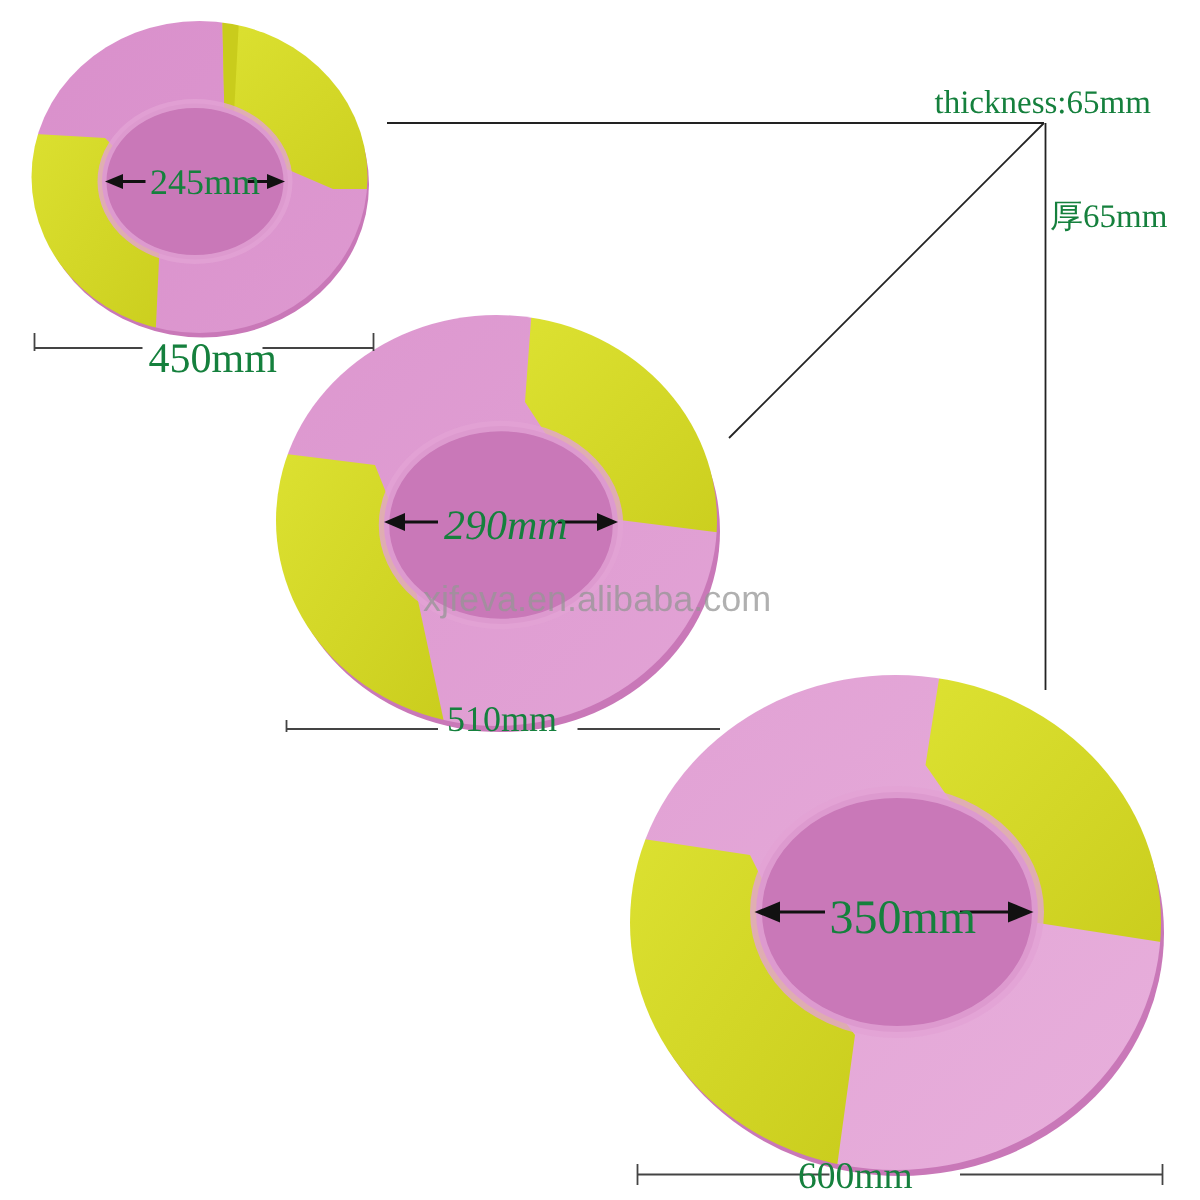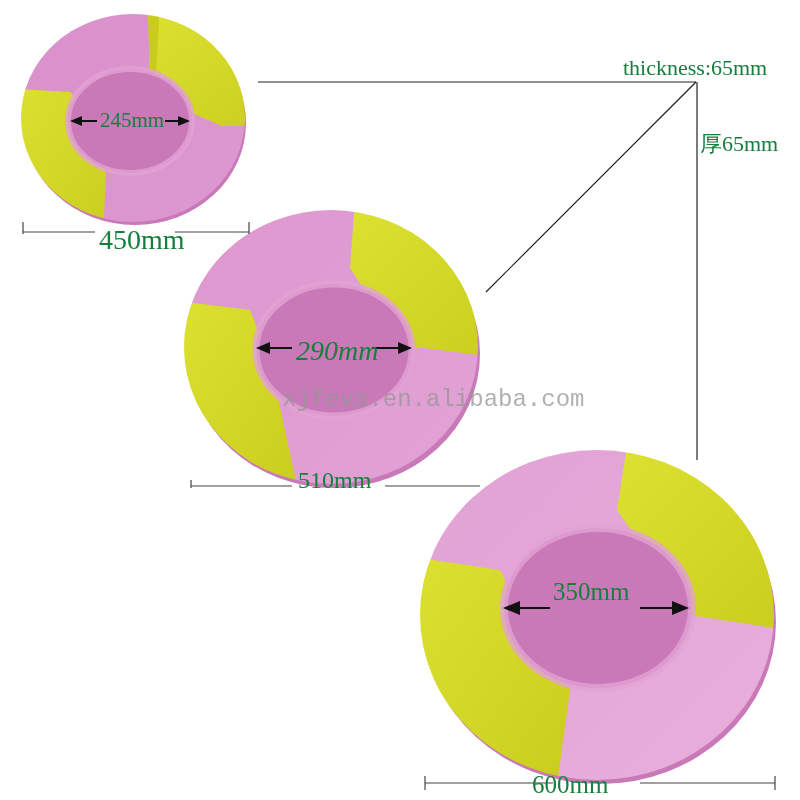--- a/index.html
+++ b/index.html
@@ -1,19 +1,19 @@
 <!DOCTYPE html>
 <html><head>
 <meta charset="utf-8">
 <style>
   html, body { margin: 0; padding: 0; background: #ffffff; }
   body { width: 800px; height: 800px; position: relative; overflow: hidden; font-family: "Liberation Serif", "DejaVu Serif", serif; }
   svg.canvas { position: absolute; left: 0; top: 0; }
   .lbl { position: absolute; color: #15803d; font-family: "Liberation Serif", "DejaVu Serif", serif; white-space: nowrap; line-height: 1; }
-  .wm { position: absolute; font-family: Liberation Mono, monospace; color: rgba(150,150,150,0.75); font-size: 24px; white-space: nowrap; }
+  .wm { position: absolute; font-family: Liberation Sans, sans-serif; color: rgba(150,150,150,0.75); font-size: 24px; white-space: nowrap; }
 </style>
 </head>
 <body>
 
 <svg class="canvas" width="800" height="800" viewBox="0 0 800 800">
   <defs>
     <linearGradient id="pinkG" x1="0" y1="0" x2="1" y2="1">
       <stop offset="0" stop-color="#d98fcb"></stop>
       <stop offset="1" stop-color="#e8b0dc"></stop>
     </linearGradient>
@@ -116,22 +116,22 @@
     <line x1="510" y1="608" x2="550" y2="608"></line>
     <polygon points="503,608 520,601 520,615" stroke="none"></polygon>
     <line x1="640" y1="608" x2="682" y2="608"></line>
     <polygon points="689,608 672,601 672,615" stroke="none"></polygon>
   </g>
 </svg>
 
 <div class="lbl" style="left:623px; top:57px; font-size:22px;">thickness:65mm</div>
 <div class="lbl" style="left:700px; top:86px; font-size:22px;margin-top:47px;">厚65mm</div>
 
-<div class="lbl" style="left:100px; top:110px; font-size:21px;">245mm</div>
+<div class="lbl" style="left:100px; top:110px; font-size:24px;">245mm</div>
 <div class="lbl" style="left:99px; top:226px; font-size:28px;">450mm</div>
 
 <div class="lbl" style="left:296px; top:337px; font-size:28px;font-style:italic;">290mm</div>
 <div class="lbl" style="left:298px; top:468px; font-size:24px;">510mm</div>
 
-<div class="lbl" style="left:553px; top:579px; font-size:25px;text-align:right;">350mm</div>
+<div class="lbl" style="left:553px; top:595px; font-size:32px;text-align:right;">350mm</div>
 <div class="lbl" style="left:532px; top:772px; font-size:25px;">600mm</div>
 
 <div class="wm" style="left:282px; top:386px;">xjfeva.en.alibaba.com</div>
 
 </body></html>

